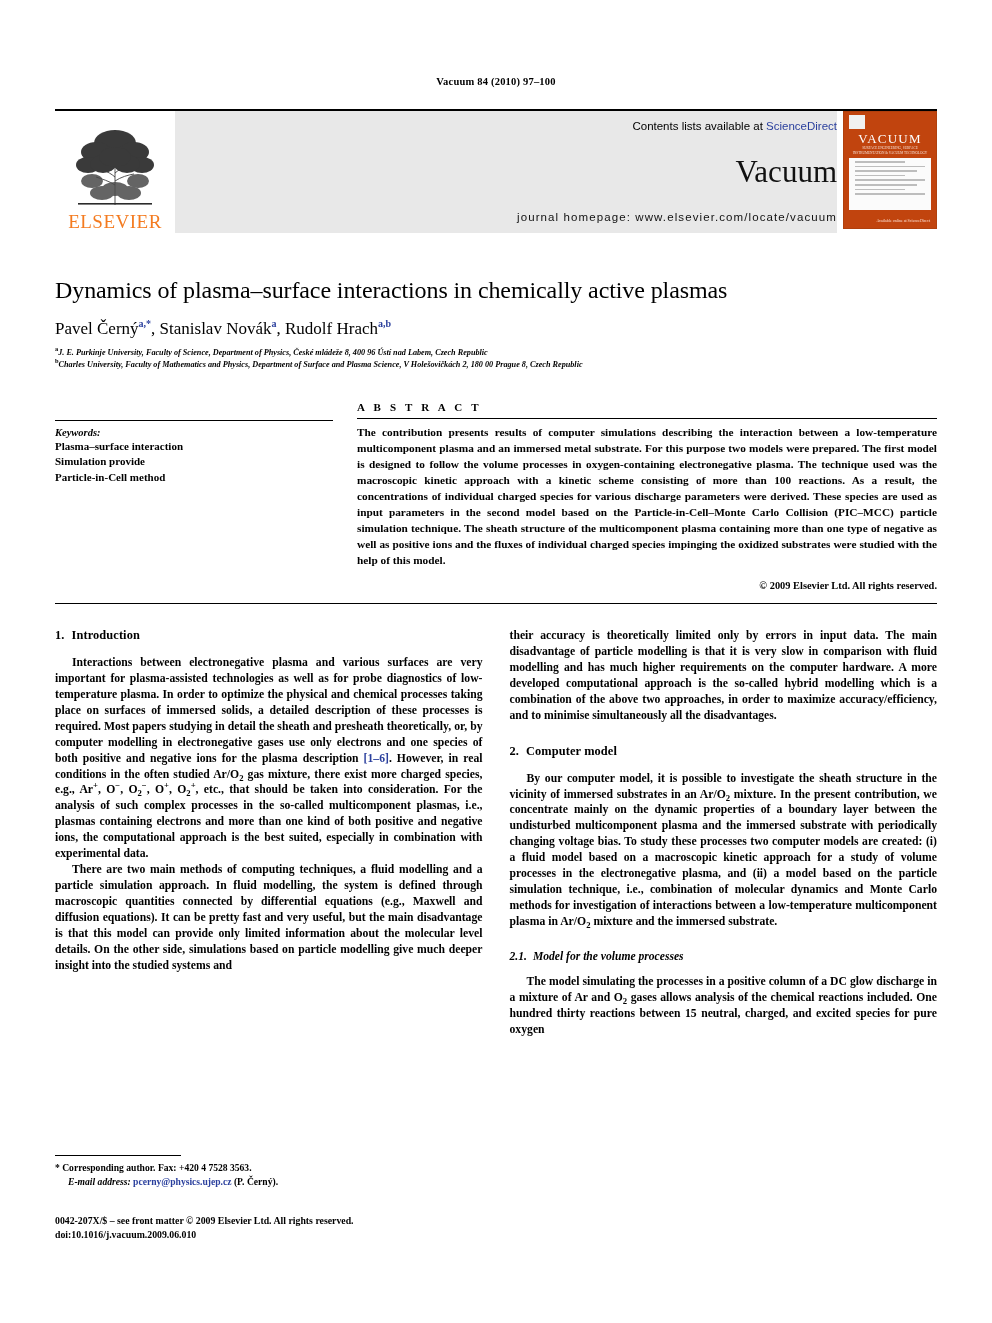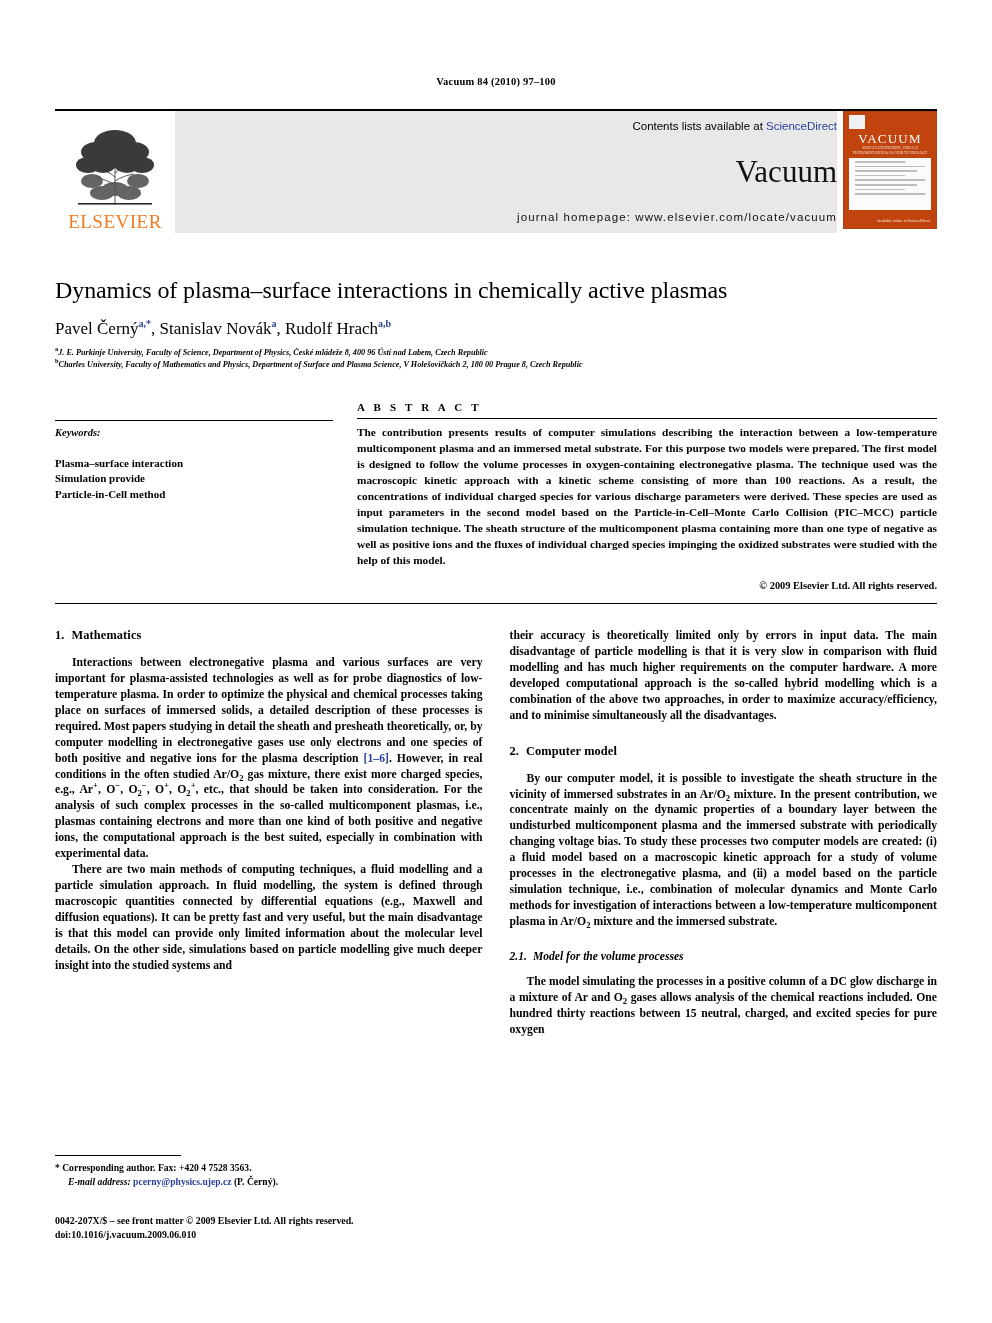--- a/index.html
+++ b/index.html
@@ -200,21 +200,21 @@
     flex: 1 1 auto;
   }
   .rule-thin {
     border-top: 1px solid #000;
     margin-bottom: 6px;
   }
   .kw-head {
     font-style: italic;
     font-weight: bold;
     font-size: 10.5px;
-    margin: 0 0 18px 0;
+    margin: 0 0 1px 0;
   }
   .kw-list {
     font-size: 11px;
     line-height: 1.42;
     font-weight: bold;
   }
   .abs-label {
     font-family: "Liberation Serif", serif;
     font-weight: bold;
     font-size: 11px;
@@ -408,21 +408,21 @@
       <div class="abs-body">The contribution presents results of computer simulations describing the interaction between a low-temperature multicomponent plasma and an immersed metal substrate. For this purpose two models were prepared. The first model is designed to follow the volume processes in oxygen-containing electronegative plasma. The technique used was the macroscopic kinetic approach with a kinetic scheme consisting of more than 100 reactions. As a result, the concentrations of individual charged species for various discharge parameters were derived. These species are used as input parameters in the second model based on the Particle-in-Cell–Monte Carlo Collision (PIC–MCC) particle simulation technique. The sheath structure of the multicomponent plasma containing more than one type of negative as well as positive ions and the fluxes of individual charged species impinging the oxidized substrates were studied with the help of this model.</div>
       <div class="abs-copy">© 2009 Elsevier Ltd. All rights reserved.</div>
     </div>
   </div>
   <div class="abs-bottom-rule"></div>
 
   <div class="columns">
 
     <div class="col">
       <h2 class="sec">
-        <span class="num">1.</span><span>Mathematics</span>
+        <span class="num">1.</span><span>Introduction</span>
       </h2>
 
       <p class="body"><span>Interactions between electronegative plasma and various surfaces are very important for plasma-assisted technologies as well as for probe diagnostics of low-temperature plasma. In order to optimize the physical and chemical processes taking place on surfaces of immersed solids, a detailed description of these processes is required. Most papers studying in detail the sheath and presheath theoretically, or, by computer modelling in electronegative gases use only electrons and one species of both positive and negative ions for the plasma description </span><span class="ref-link">[1–6]</span><span>. However, in real conditions in the often studied Ar/O</span><sub>2</sub><span> gas mixture, there exist more charged species, e.g., Ar</span><sup>+</sup>, O<sup>−</sup>, O<sub>2</sub><sup>−</sup>, O<sup>+</sup>, O<sub>2</sub><sup>+</sup><span>, etc., that should be taken into consideration. For the analysis of such complex processes in the so-called multicomponent plasmas, i.e., plasmas containing electrons and more than one kind of both positive and negative ions, the computational approach is the best suited, especially in combination with experimental data.</span></p>
 
       <p class="body">There are two main methods of computing techniques, a fluid modelling and a particle simulation approach. In fluid modelling, the system is defined through macroscopic quantities connected by differential equations (e.g., Maxwell and diffusion equations). It can be pretty fast and very useful, but the main disadvantage is that this model can provide only limited information about the molecular level details. On the other side, simulations based on particle modelling give much deeper insight into the studied systems and</p>
     </div>
 
     <div class="col">
       <p class="body cont">their accuracy is theoretically limited only by errors in input data. The main disadvantage of particle modelling is that it is very slow in comparison with fluid modelling and has much higher requirements on the computer hardware. A more developed computational approach is the so-called hybrid modelling which is a combination of the above two approaches, in order to maximize accuracy/efficiency, and to minimise simultaneously all the disadvantages.</p>
 

